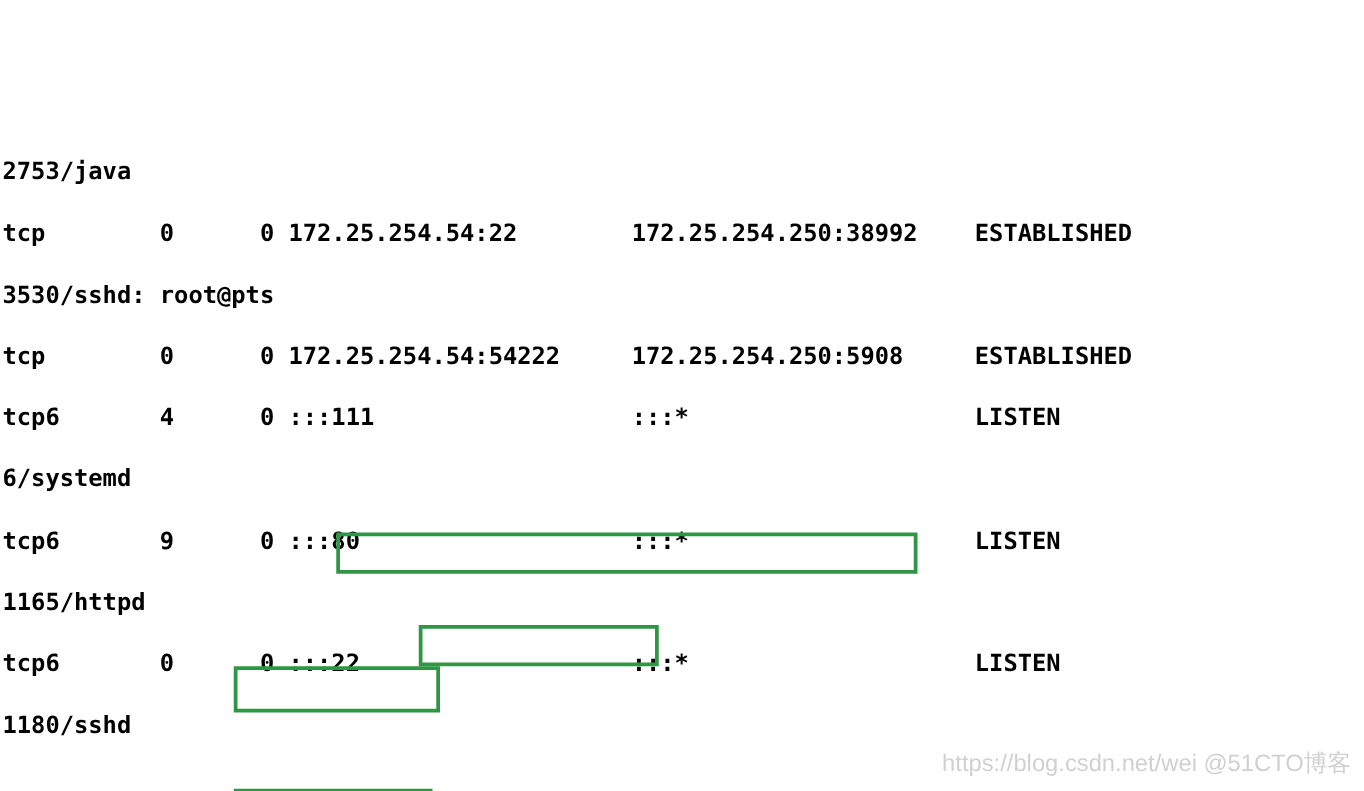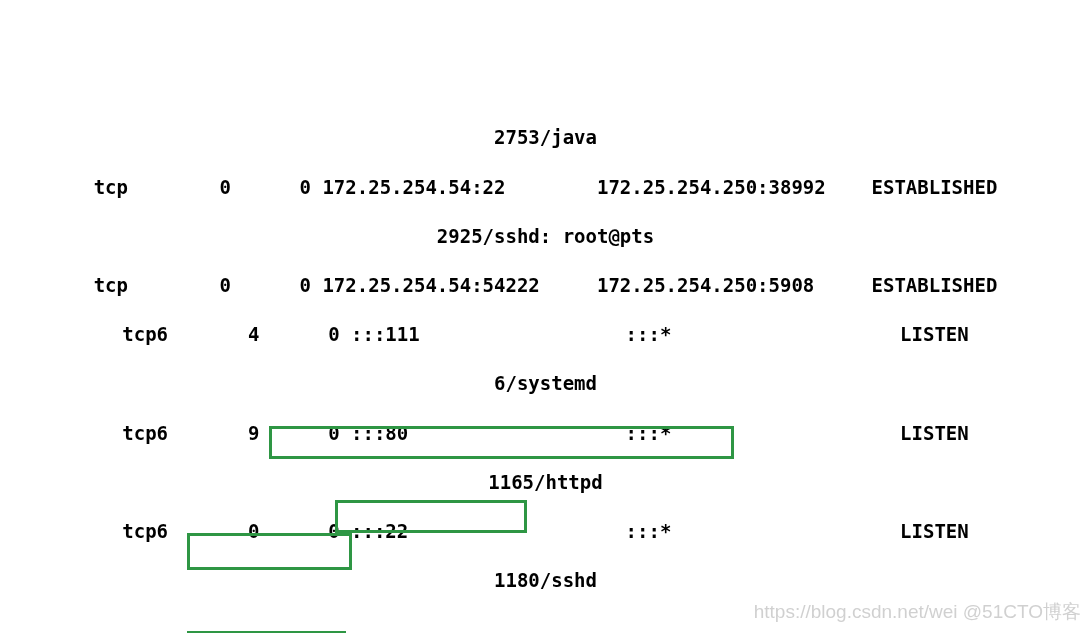--- a/index.html
+++ b/index.html
@@ -20,21 +20,20 @@
       overflow: hidden;
       position: relative;
       padding: 2px;
     }
     .term {
       position: relative;
     }
     .line {
       height: 24.5px;
       line-height: 24.5px;
-      text-align: center;
     }
     .hl-box {
       position: absolute;
       border: 3px solid #2e9644;
       background: transparent;
       pointer-events: none;
     }
     .watermark {
       position: absolute;
       bottom: 8px;
@@ -47,21 +46,21 @@
     }
   </style>
 </head>
 <body>
 
 
 
 <div class="term">
 <div class="line">2753/java</div>
 <div class="line">tcp        0      0 172.25.254.54:22        172.25.254.250:38992    ESTABLISHED</div>
-<div class="line">2925/sshd: root@pts</div>
+<div class="line">3530/sshd: root@pts</div>
 <div class="line">tcp        0      0 172.25.254.54:54222     172.25.254.250:5908     ESTABLISHED</div>
 <div class="line">tcp6       4      0 :::111                  :::*                    LISTEN</div>
 <div class="line">6/systemd</div>
 <div class="line">tcp6       9      0 :::80                   :::*                    LISTEN</div>
 <div class="line">1165/httpd</div>
 <div class="line">tcp6       0      0 :::22                   :::*                    LISTEN</div>
 <div class="line">1180/sshd</div>
 
 
 

